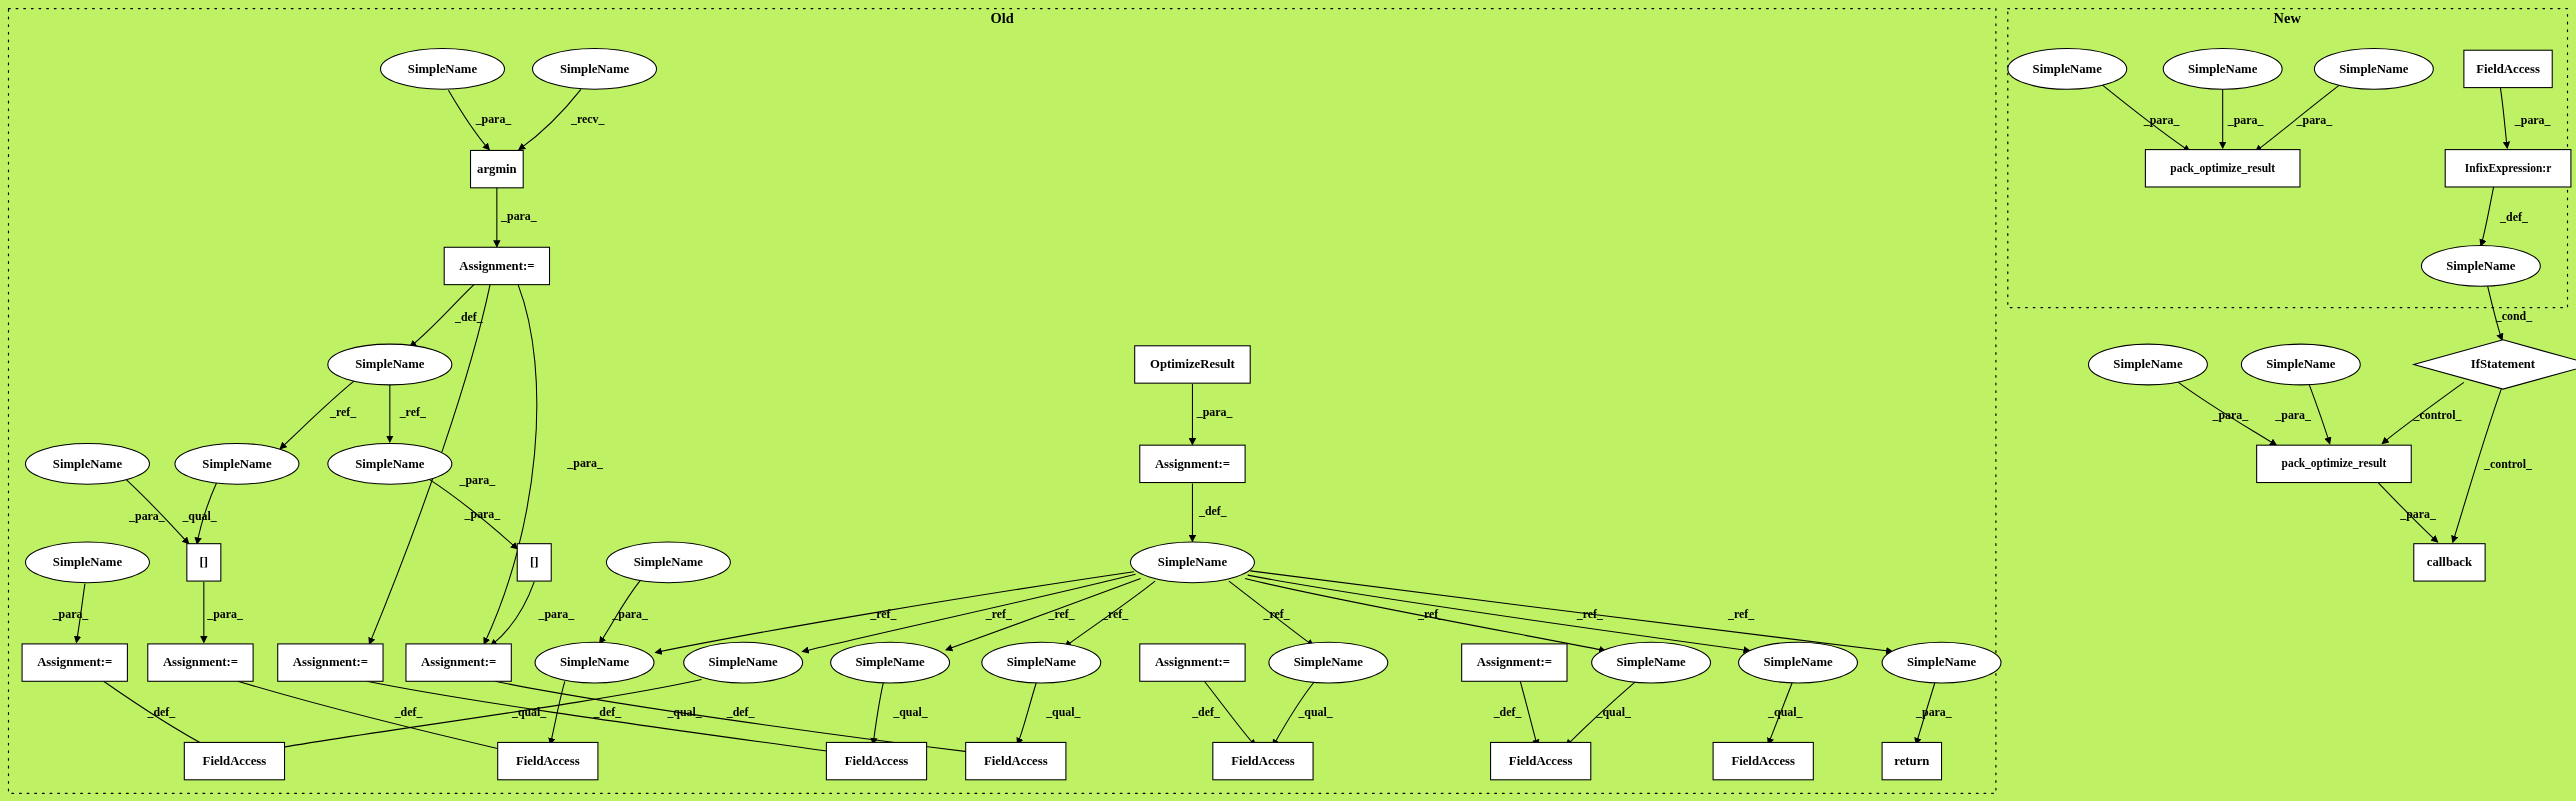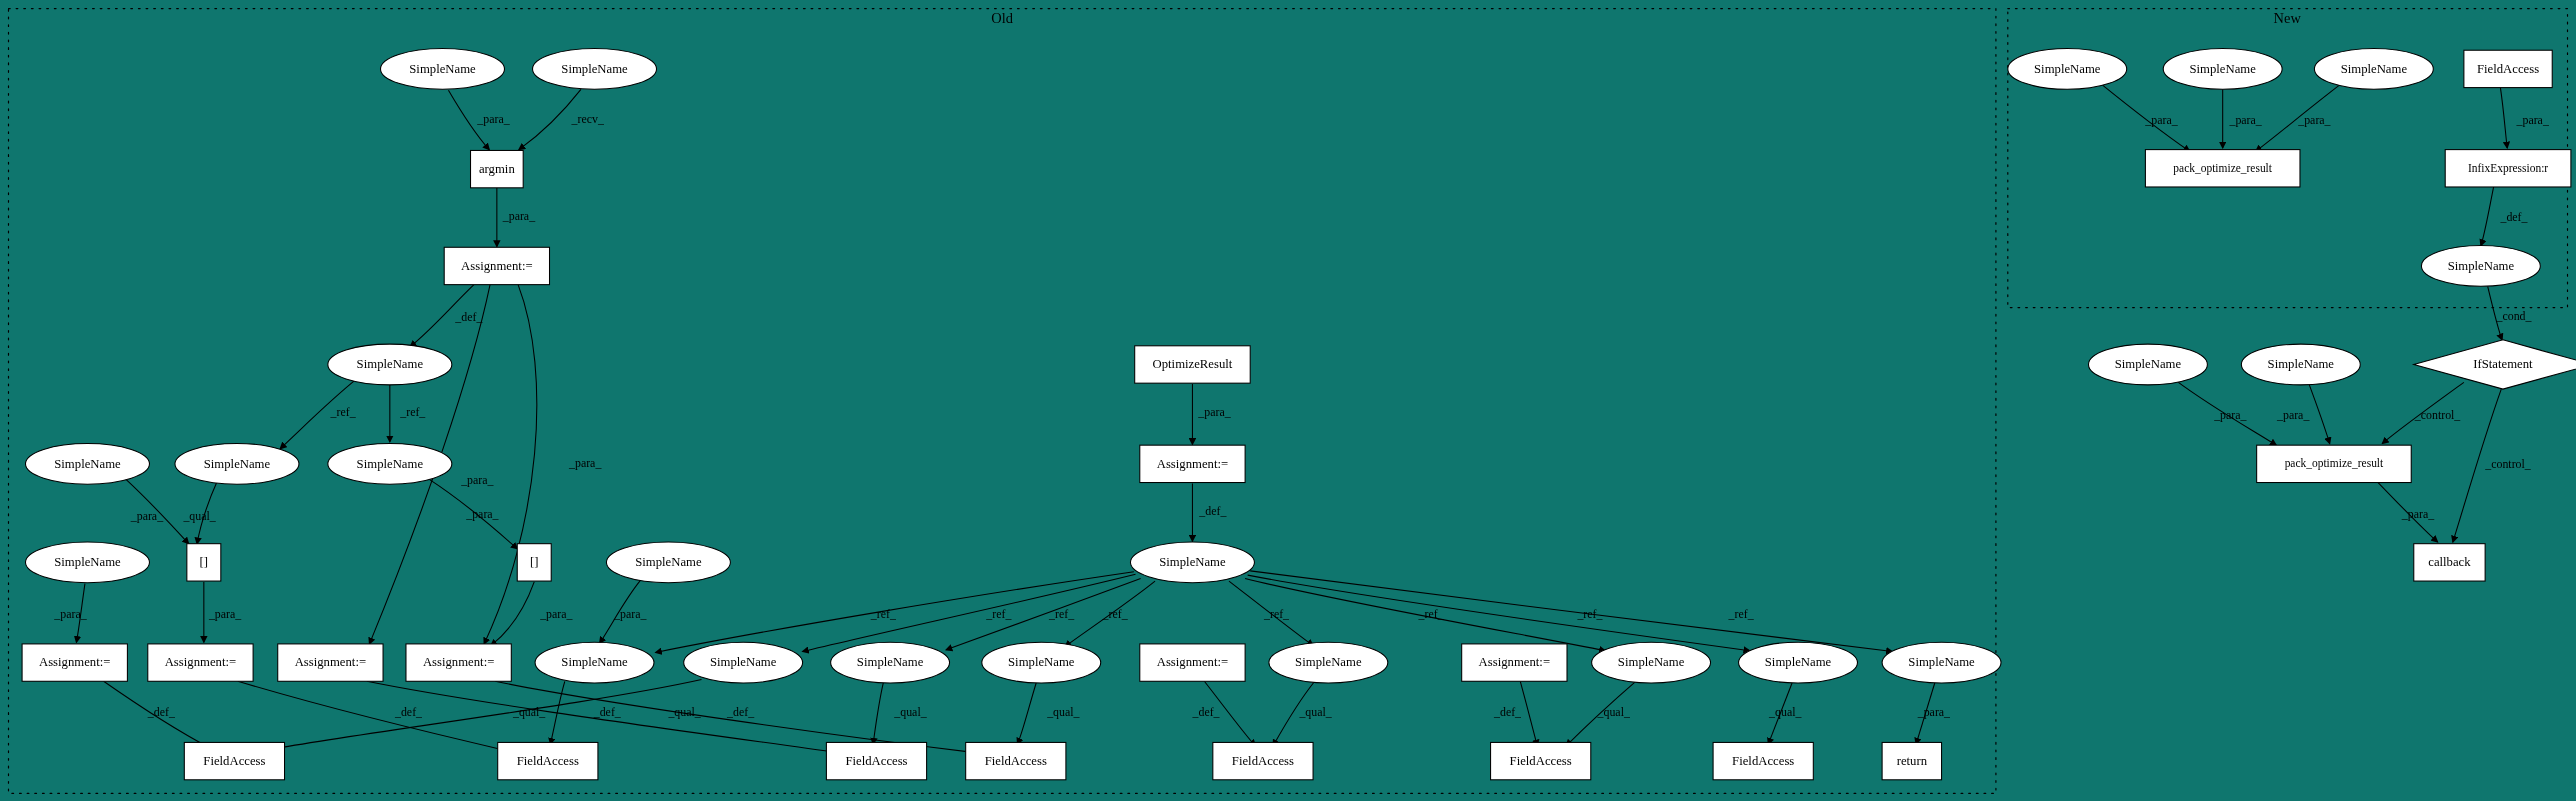--- a/index.html
+++ b/index.html
@@ -8,22 +8,23 @@
     padding: 0;
     background: #ffffff;
   }
   body {
     font-family: "Liberation Serif", "DejaVu Serif", serif;
   }
   #canvas {
     position: relative;
     width: 2576px;
     height: 802px;
-    background: #0f766e;
+    background: #bef264;
     overflow: hidden;
+    font-weight: bold;
   }
   svg#graph {
     position: absolute;
     left: 0;
     top: 0;
     width: 2576px;
     height: 802px;
   }
   .cluster-border {
     fill: none;

